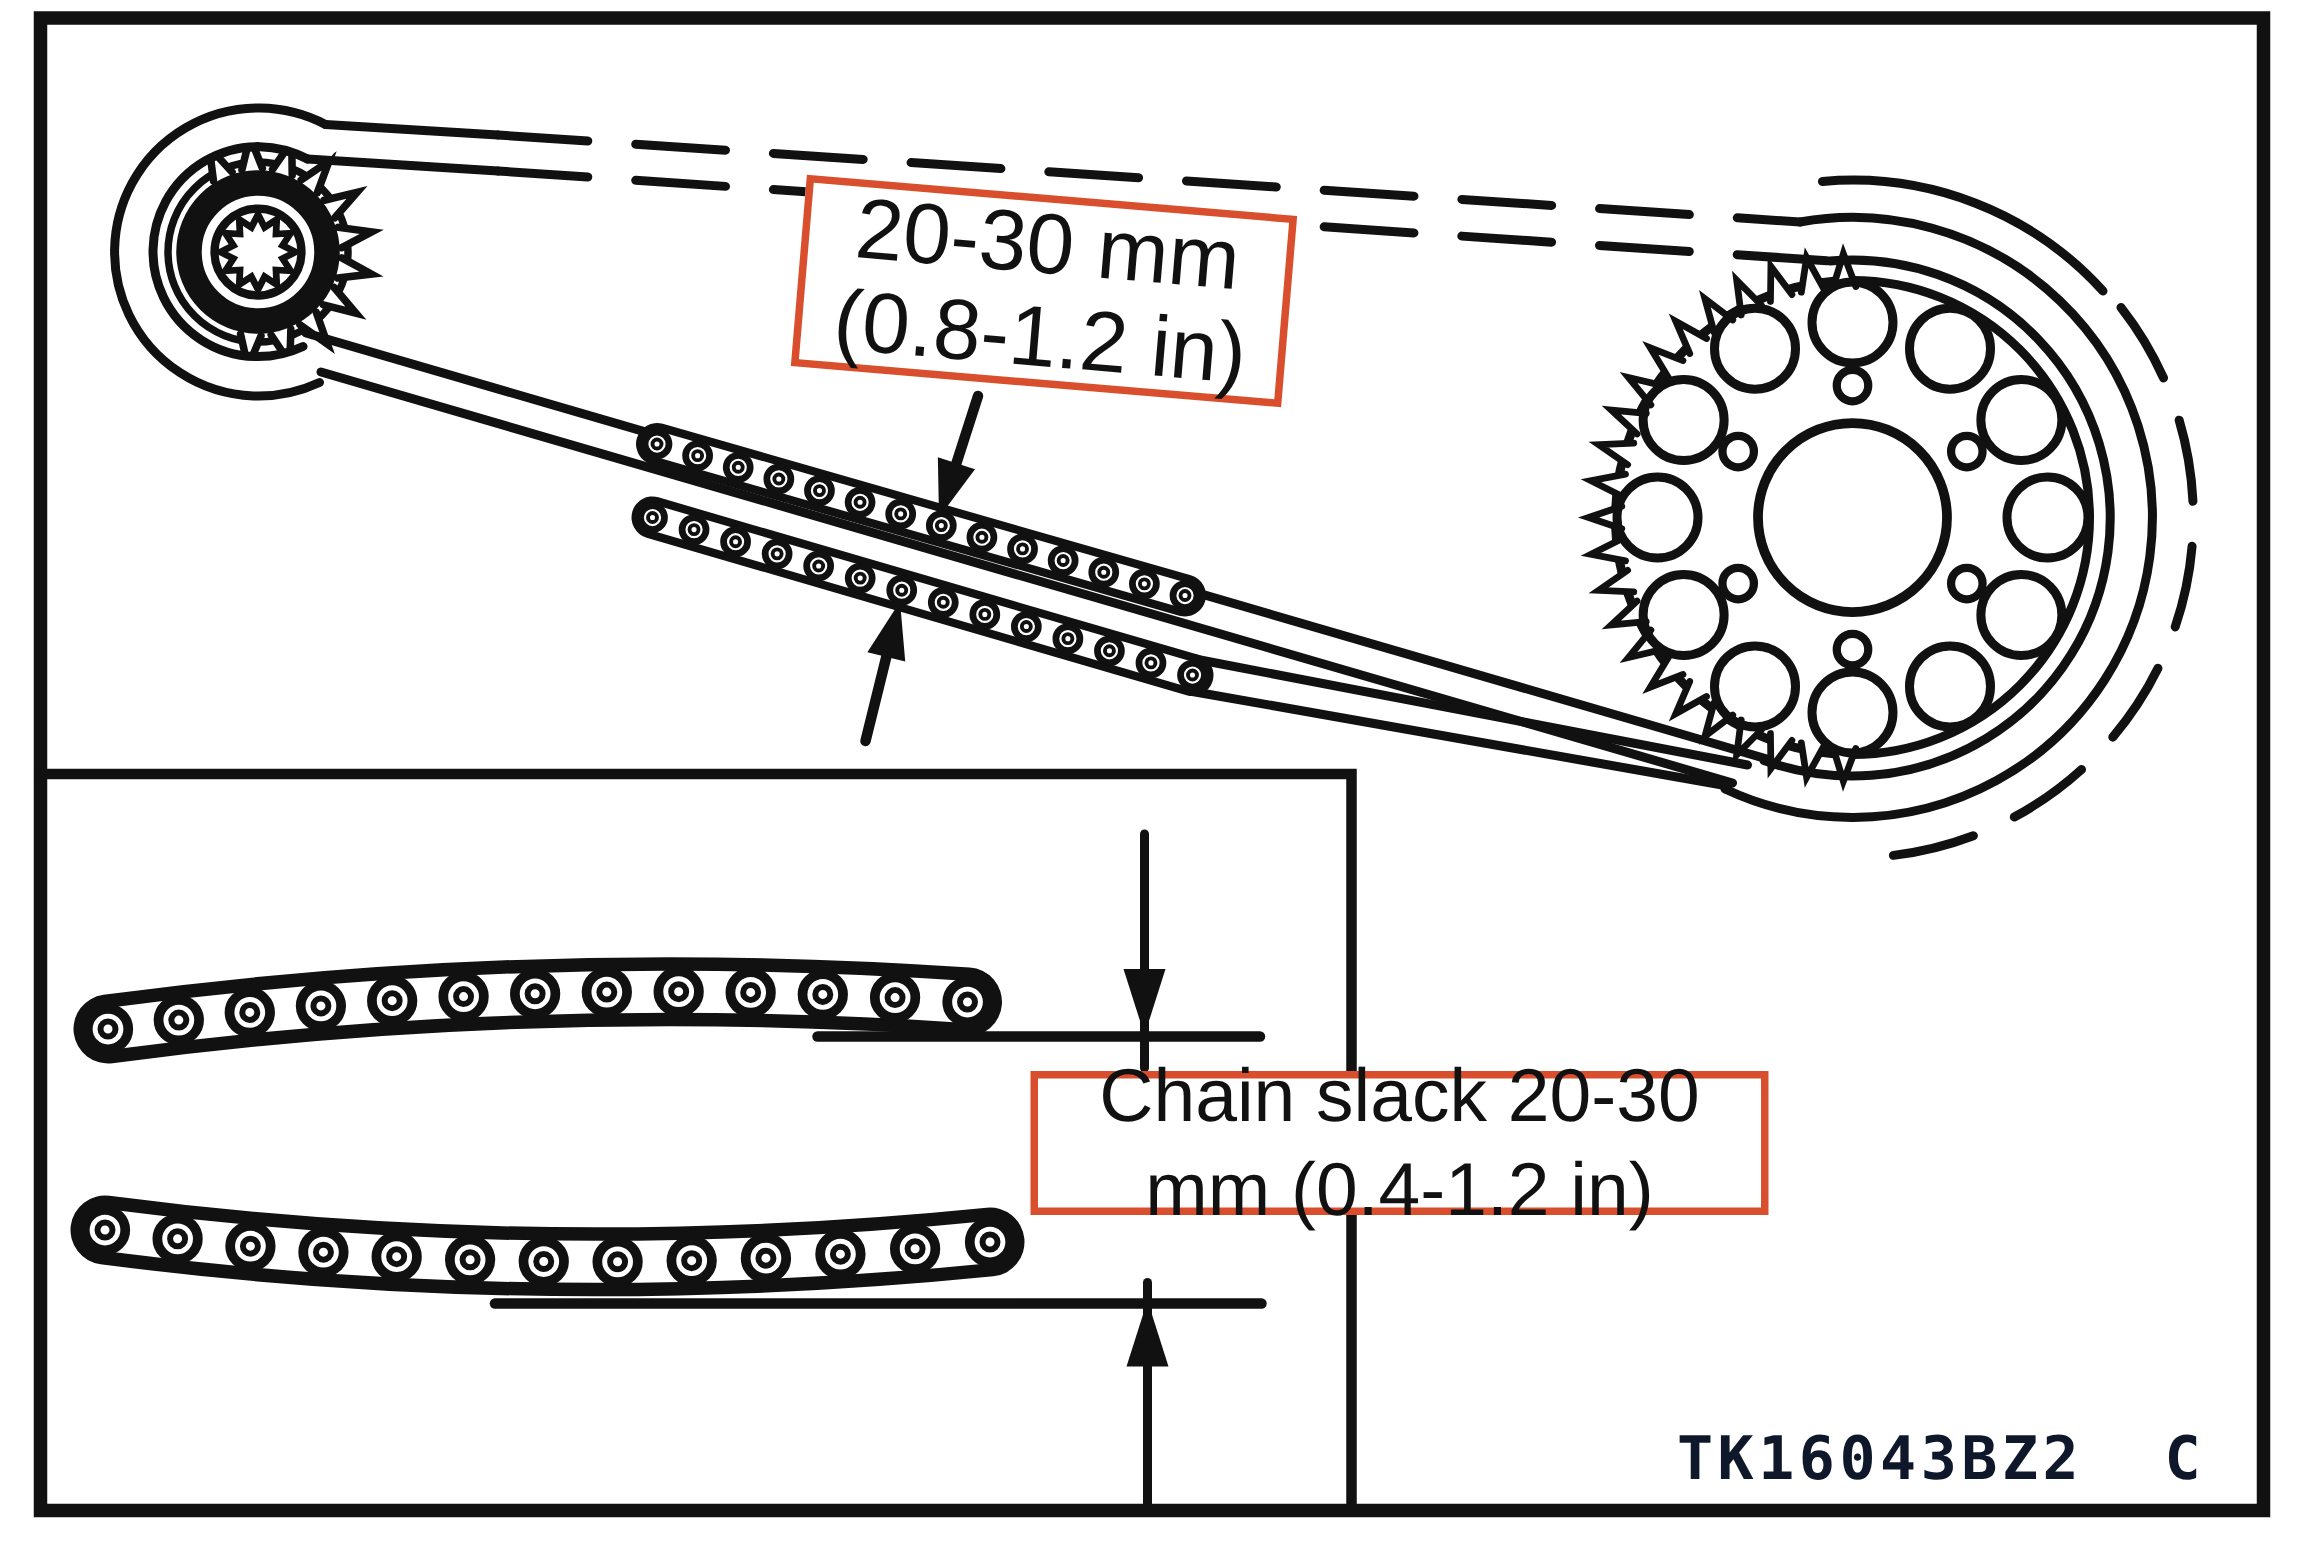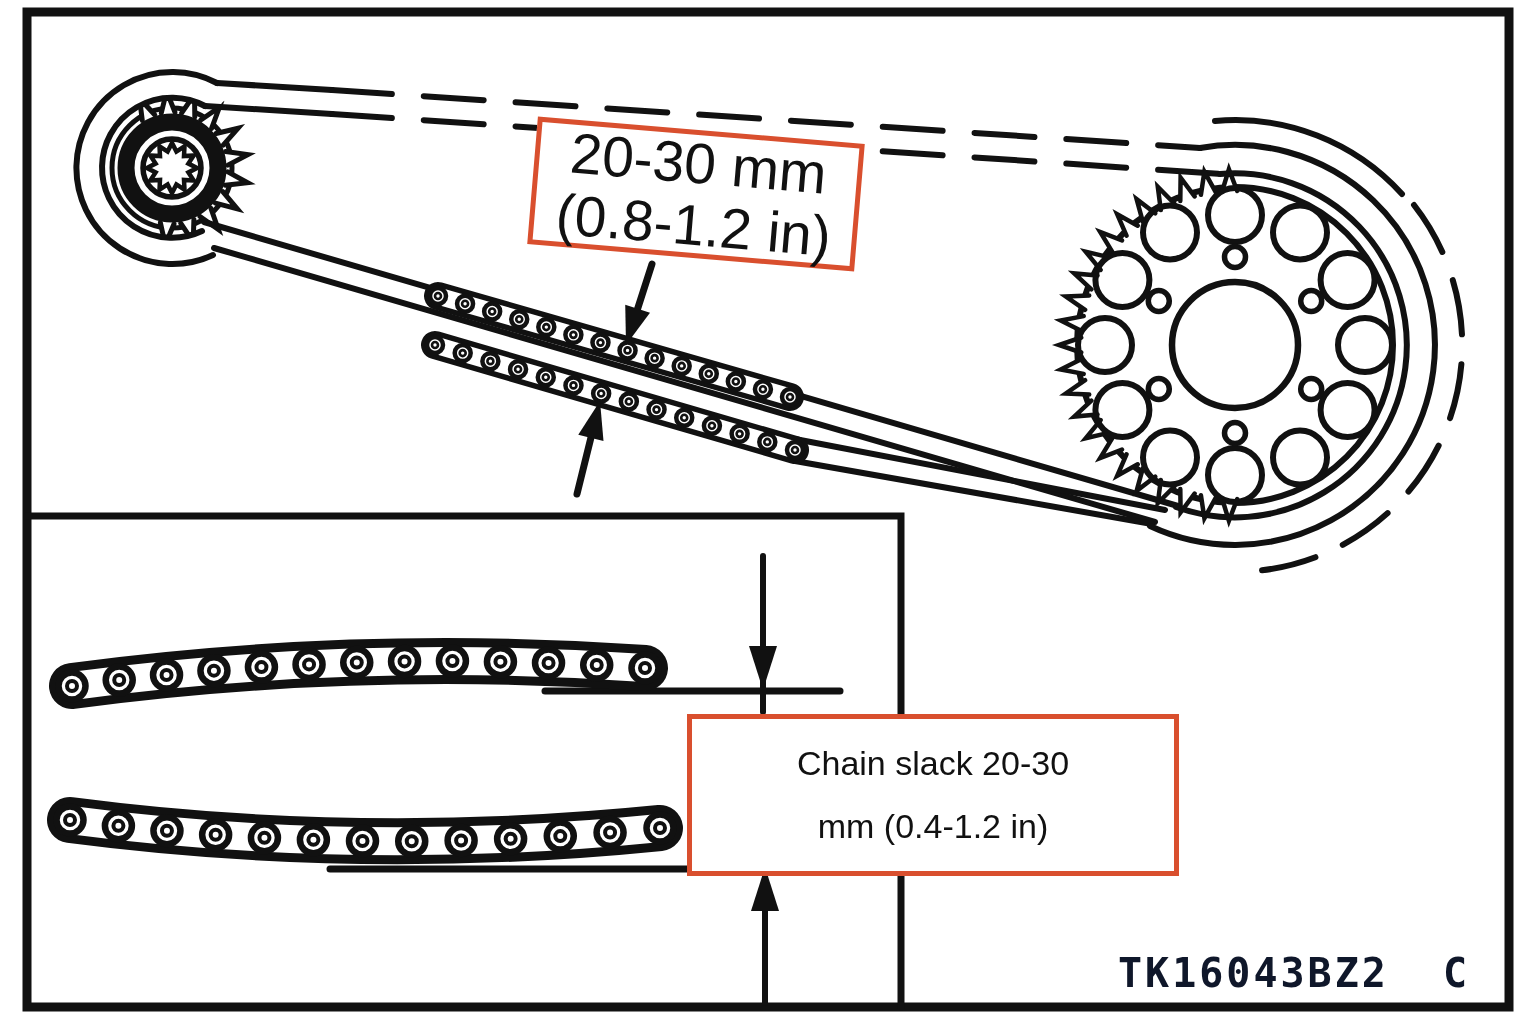--- a/index.html
+++ b/index.html
@@ -12,22 +12,22 @@
     position:absolute;background:#ffffff;border:5px solid #d94f2e;
     display:flex;flex-direction:column;align-items:center;justify-content:center;
     text-align:center;color:#111;box-sizing:border-box;
   }
   .callout-upper{
     left:532px;top:130px;width:328px;height:128px;
     transform:rotate(4.8deg);transform-origin:center;
     font-size:57px;line-height:62px;
   }
   .callout-lower{
-    left:687px;top:714px;width:492px;height:162px;
-    font-size:34px;line-height:63px;
+    left:687px;top:714px;width:492px;height:96px;
+    font-size:50px;line-height:63px;
   }
   .part-code{
     position:absolute;left:1118px;top:950px;
     font-family:"DejaVu Sans Mono",monospace;font-weight:bold;
     font-size:40px;letter-spacing:3px;color:#0f172a;white-space:pre;
   }
 </style>
 </head>
 <body>
 

